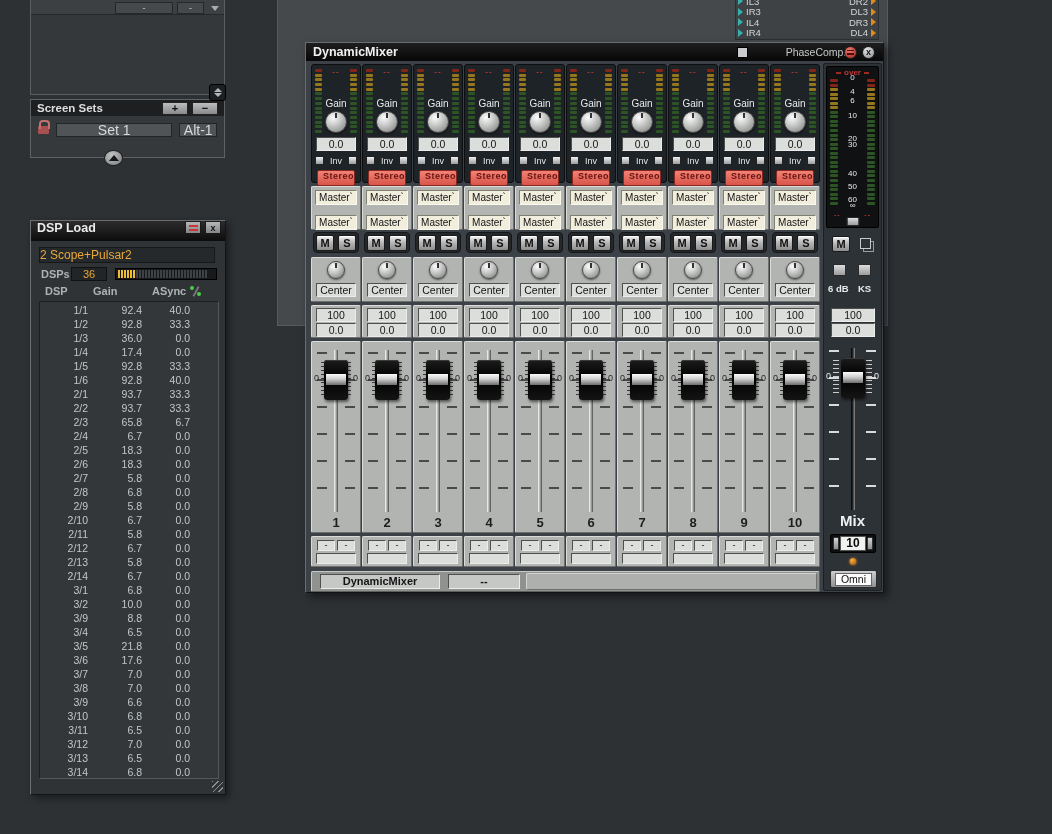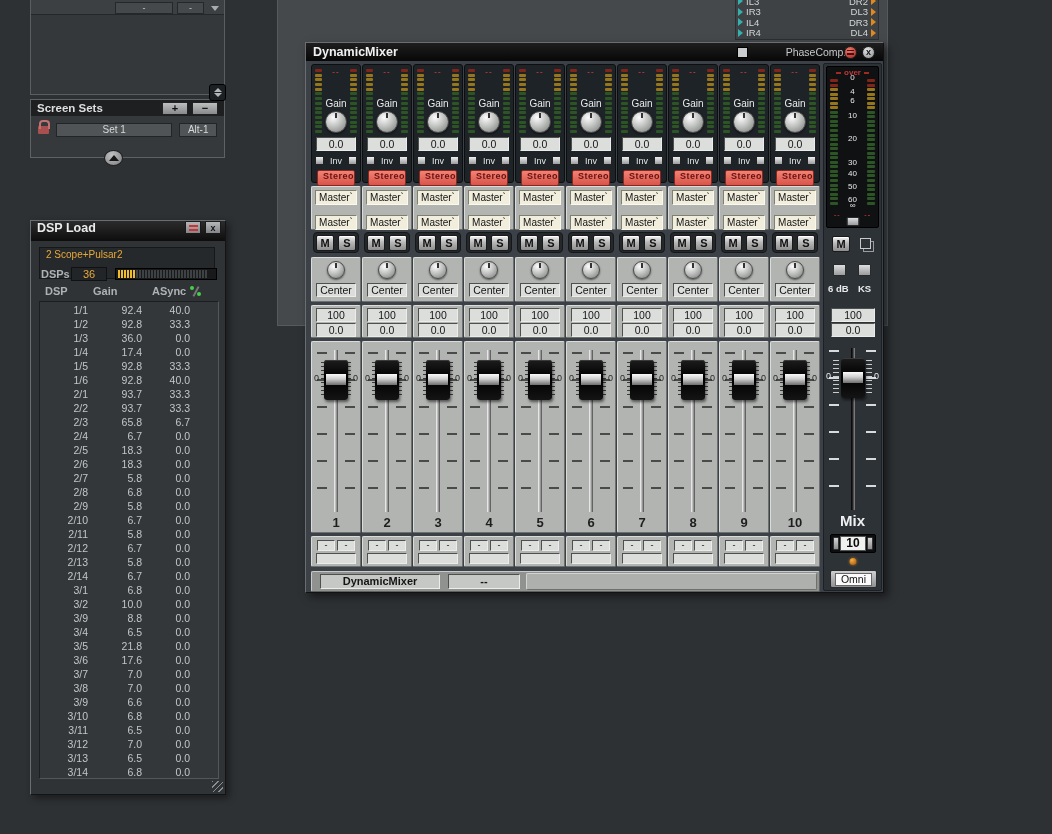--- a/index.html
+++ b/index.html
@@ -54,36 +54,36 @@
          border:1px solid #5e6265;z-index:2;}
   #screensets .hdr{height:16px;background:#1d1f21;display:flex;align-items:center;padding:0 6px;}
   #screensets .hdr .t{font-weight:bold;font-size:11.5px;color:#dcdee0;margin-right:auto;}
   .pmbtn{width:26px;height:13px;margin-left:4px;background:linear-gradient(#bcbec0,#88898b);
          border:1px solid #222;border-radius:1px;color:#0e0e0e;font-weight:bold;font-size:11px;
          line-height:10px;text-align:center;}
   .lock{width:11px;height:8px;background:#a85050;border-radius:1px;position:relative;}
   .lock::before{content:"";position:absolute;left:1px;top:-6px;width:7px;height:7px;
          border:2px solid #c27070;border-bottom:none;border-radius:4px 4px 0 0;}
   #screensets .row{display:flex;align-items:center;margin-top:7px;padding:0 7px;gap:7px;}
-  .ssfld{background:#505456;border:1px solid #212527;color:#d6d8d8;font-size:10px;line-height:12px;
+  .ssfld{background:#505456;border:1px solid #212527;color:#d6d8d8;font-size:14px;line-height:12px;
          height:14px;text-align:center;}
   #collapse{position:absolute;left:73px;top:50px;width:19px;height:16px;border-radius:50%;
          background:radial-gradient(circle at 40% 30%,#c0c2c4,#7a7c7e);border:1px solid #222;
          display:flex;align-items:center;justify-content:center;z-index:3;}
   #collapse i{width:0;height:0;border-left:5px solid transparent;border-right:5px solid transparent;border-bottom:6px solid #161616;}
 
   
   #dsp{position:absolute;left:30px;top:220px;width:196px;height:575px;background:#2f3335;
        border:1px solid;border-color:#6a6e70 #141414 #141414 #6a6e70;z-index:2;
        box-shadow:3px 3px 7px rgba(0,0,0,.45);}
   #dsp .tbar{height:20px;background:linear-gradient(#2c2c2c,#0d0d0d);display:flex;align-items:flex-start;padding:0 6px;position:relative;}
   #dsp .tbar .t{font-weight:bold;font-size:12.5px;color:#ebebeb;}
   .redbar{width:9px;height:2px;background:#c33;margin:1px 0;}
-  #dsp .device{position:absolute;left:8px;top:26px;width:176px;height:32px;background:#26292b;
-       border:1px solid #151719;color:#e8a838;font-size:10px;line-height:14px;padding-left:6px;}
+  #dsp .device{position:absolute;left:8px;top:26px;width:176px;height:16px;background:#26292b;
+       border:1px solid #151719;color:#e8a838;font-size:12px;line-height:14px;}
   #dsp .dspsrow{position:absolute;left:10px;top:46px;width:180px;height:14px;display:flex;align-items:center;}
   #dsp .dspsrow .lbl{font-weight:bold;font-size:11px;color:#aeb2b4;width:30px;}
   #dsp .dspsval{width:36px;height:14px;background:#222527;border:1px solid #111;color:#e8a838;
        font-size:11px;line-height:12px;text-align:center;margin-right:8px;}
   .dspmeter{width:102px;height:12px;background:#17191b;border:1px solid #000;display:flex;align-items:center;gap:1px;padding:0 2px;}
   .dspmeter i{width:2px;height:8px;background:#3e4244;}
   .dspmeter i.lit{background:#eebc2e;}
   #dsp .cols{position:absolute;left:0;top:64px;width:100%;height:14px;font-weight:bold;font-size:11px;color:#aeb2b4;}
   #dsp .cols span{position:absolute;}
   .pct-icon{position:absolute;left:158px;top:0;width:13px;height:12px;display:inline-block;}
@@ -1495,21 +1495,21 @@
             <i class="lg"></i>
             <i class="lg"></i>
             <i class="lg"></i>
           </div>
         <div id="mscale">
             <span style="top: 6px;">0</span>
             <span style="top: 20px;">4</span>
             <span style="top: 29px;">6</span>
             <span style="top: 44px;">10</span>
             <span style="top: 67px;">20</span>
-            <span style="top: 91px;">30</span>
+            <span style="top: 73px;">30</span>
             <span style="top: 102px;">40</span>
             <span style="top: 115px;">50</span>
             <span style="top: 128px;">60</span>
             <span style="top: 134px;">∞</span>
           </div>
         <div class="cliprow">
           <span class="cl">--</span>
           <span class="cr">--</span>
         </div>
         <span class="mbtn-sm"></span>

